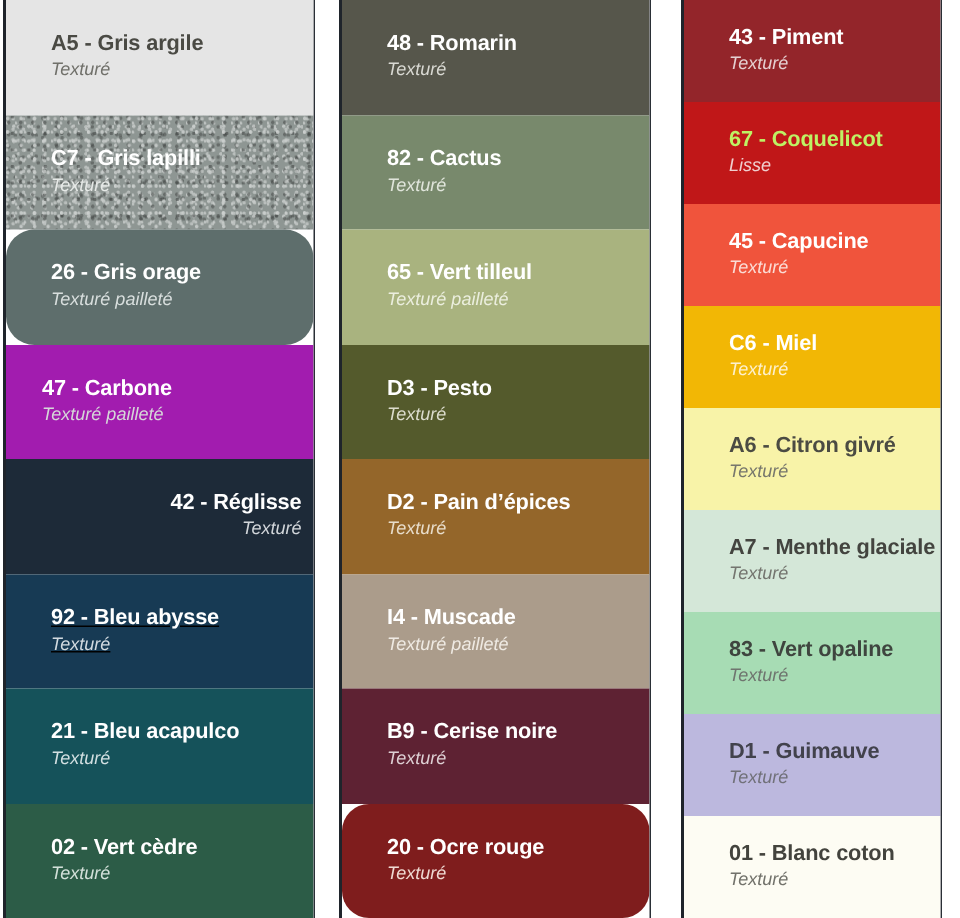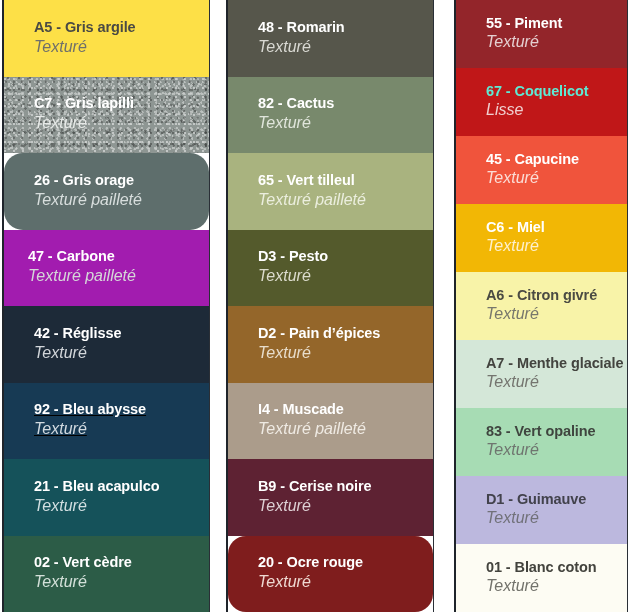--- a/index.html
+++ b/index.html
@@ -76,50 +76,50 @@
     font-size: 14.5px;
     font-weight: 700;
     letter-spacing: -0.1px;
     line-height: 1.1;
     white-space: nowrap;
   }
 
   .swatch-finish {
     position: relative;
     z-index: 2;
-    font-size: 16px;
+    font-size: 12px;
     font-style: italic;
     font-weight: 400;
     line-height: 1.25;
     margin-top: 1px;
     white-space: nowrap;
   }
 </style>
 </head>
 <body>
 
 <div id="palette-board">
     <div class="palette-column" id="column-1">
-      <div class="swatch" style="background: #fde047;">
+      <div class="swatch" style="background: #e5e5e5;">
         <div class="swatch-name" style="color: rgb(74, 74, 68);">A5 - Gris argile</div>
         <div class="swatch-finish" style="color: rgb(112, 112, 106);">Texturé</div>
       </div>
       <div class="swatch textured-grain" style="background: rgb(142, 150, 147);">
         <div class="swatch-name" style="color: rgb(255, 255, 255);">C7 - Gris lapilli</div>
         <div class="swatch-finish" style="color: rgb(230, 233, 231);">Texturé</div>
       </div>
       <div class="swatch" style="background: rgb(94, 110, 108); border-radius: 19px;">
         <div class="swatch-name" style="color: rgb(255, 255, 255);">26 - Gris orage</div>
         <div class="swatch-finish" style="color: rgb(216, 222, 221);">Texturé pailleté</div>
       </div>
       <div class="swatch" style="background: #a21caf; padding-left: 24px;">
         <div class="swatch-name" style="color: rgb(255, 255, 255);">47 - Carbone</div>
         <div class="swatch-finish" style="color: rgb(213, 215, 216);">Texturé pailleté</div>
       </div>
-      <div class="swatch" style="background: rgb(29, 42, 56);">
+      <div class="swatch" style="background: rgb(29, 42, 56); align-items: flex-end;">
         <div class="swatch-name" style="color: rgb(255, 255, 255);">42 - Réglisse</div>
         <div class="swatch-finish" style="color: rgb(210, 214, 218);">Texturé</div>
       </div>
       <div class="swatch" style="background: rgb(23, 58, 84); text-decoration: underline;">
         <div class="swatch-name" style="color: rgb(255, 255, 255);">92 - Bleu abysse</div>
         <div class="swatch-finish" style="color: rgb(210, 218, 224);">Texturé</div>
       </div>
       <div class="swatch" style="background: rgb(21, 82, 90);">
         <div class="swatch-name" style="color: rgb(255, 255, 255);">21 - Bleu acapulco</div>
         <div class="swatch-finish" style="color: rgb(210, 223, 225);">Texturé</div>
@@ -158,25 +158,25 @@
         <div class="swatch-name" style="color: rgb(255, 255, 255);">B9 - Cerise noire</div>
         <div class="swatch-finish" style="color: rgb(222, 208, 212);">Texturé</div>
       </div>
       <div class="swatch" style="background: #7f1d1d; border-radius: 18px;">
         <div class="swatch-name" style="color: rgb(255, 255, 255);">20 - Ocre rouge</div>
         <div class="swatch-finish" style="color: rgb(239, 217, 210);">Texturé</div>
       </div>
     </div>
     <div class="palette-column" id="column-3">
       <div class="swatch" style="background: rgb(147, 37, 42);">
-        <div class="swatch-name" style="color: rgb(255, 255, 255);">55 - Piment</div>
+        <div class="swatch-name" style="color: rgb(255, 255, 255);">43 - Piment</div>
         <div class="swatch-finish" style="color: rgb(229, 207, 208);">Texturé</div>
       </div>
       <div class="swatch" style="background: rgb(192, 23, 24);">
-        <div class="swatch-name" style="color: #5eead4;">67 - Coquelicot</div>
+        <div class="swatch-name" style="color: #bef264;">67 - Coquelicot</div>
         <div class="swatch-finish" style="color: rgb(240, 207, 207);">Lisse</div>
       </div>
       <div class="swatch" style="background: rgb(240, 84, 60);">
         <div class="swatch-name" style="color: rgb(255, 255, 255);">45 - Capucine</div>
         <div class="swatch-finish" style="color: rgb(251, 220, 213);">Texturé</div>
       </div>
       <div class="swatch" style="background: rgb(242, 183, 5);">
         <div class="swatch-name" style="color: rgb(255, 255, 255);">C6 - Miel</div>
         <div class="swatch-finish" style="color: rgb(253, 240, 205);">Texturé</div>
       </div>

